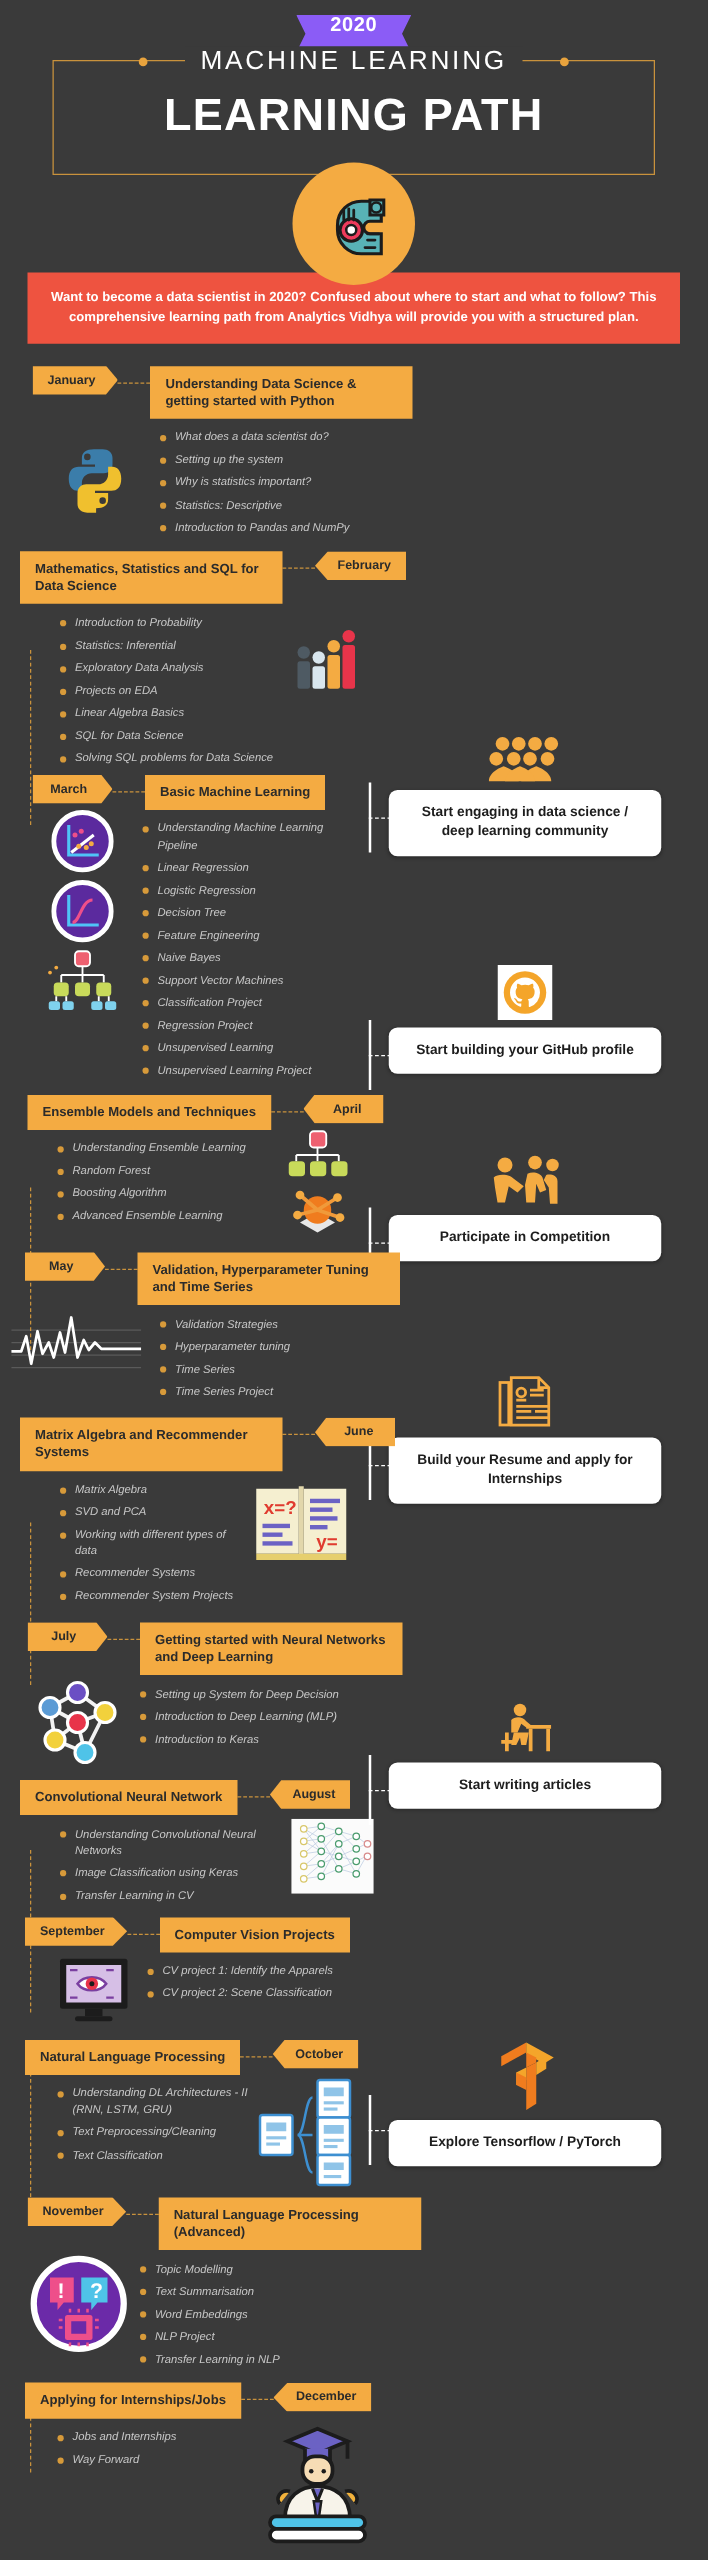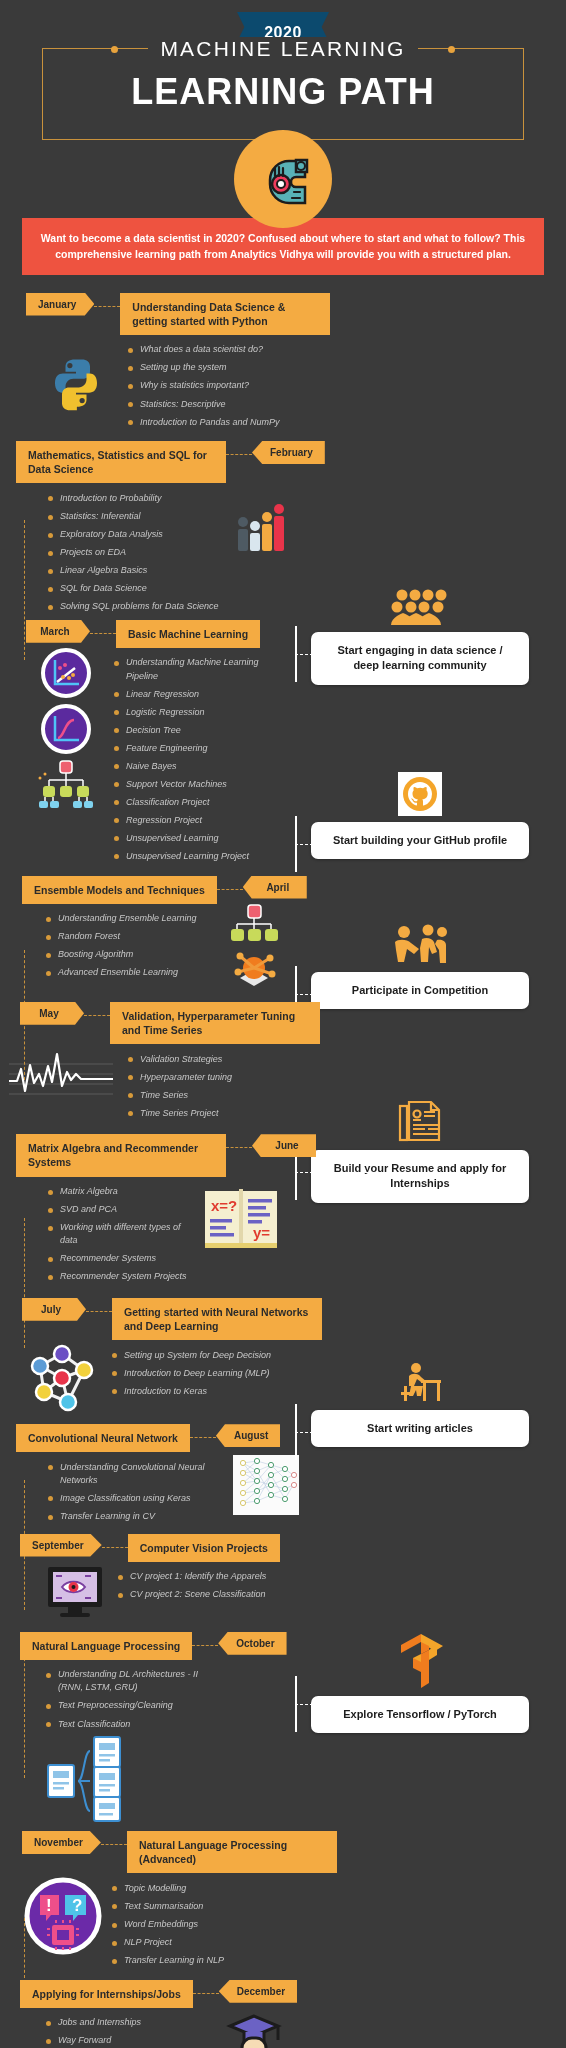--- a/index.html
+++ b/index.html
@@ -15,23 +15,23 @@
     background: #3a3a3a;
     overflow: hidden;
   }
 
   
   .hdr { position: relative; padding-top: 12px; }
   .year-ribbon {
     position: relative;
     width: 92px; height: 30px;
     margin: 0 auto;
-    background: #0c4a6e;
+    background: #8b5cf6;
     clip-path: polygon(0 0, 100% 0, 92% 50%, 100% 100%, 0 100%, 8% 50%);
-    display: flex; align-items: flex-end; justify-content: center;
+    display: flex; align-items: flex-start; justify-content: center;
   }
   .year-ribbon span {
     color: #ffffff; font-size: 16px; font-weight: bold; letter-spacing: .5px;
   }
   .title-frame {
     position: relative;
     margin: 6px 42px 0 42px;
     border: 1.5px solid #c9923c;
     height: 92px;
     text-decoration: underline;
@@ -532,21 +532,21 @@
         </ul>
       </div>
     </div>
 
     <div class="section" style="margin-top:8px;">
       <div class="month-row rev" style="padding-left:20px;">
         <div class="tag left-arrow">October</div>
         <div class="dashgap"></div>
         <div class="topicbox">Natural Language Processing</div>
       </div>
-      <div class="sec-body" style="padding-left:44px;flex-direction:column;">
+      <div class="sec-body" style="padding-left:44px;">
         <ul class="bullets" style="width:160px;">
           <li>Understanding DL Architectures - II (RNN, LSTM, GRU)</li>
           <li>Text Preprocessing/Cleaning</li>
           <li>Text Classification</li>
         </ul>
         <div class="sec-art" style="width:100px;height:92px;">
           <svg class="art-svg" width="96" height="88" viewBox="0 0 96 88">
             <g>
               <rect x="2" y="30" width="26" height="32" rx="2" fill="#fff" stroke="#3d8fd1" stroke-width="2"></rect>
               <rect x="7" y="36" width="16" height="7" fill="#8fc4e8"></rect>

